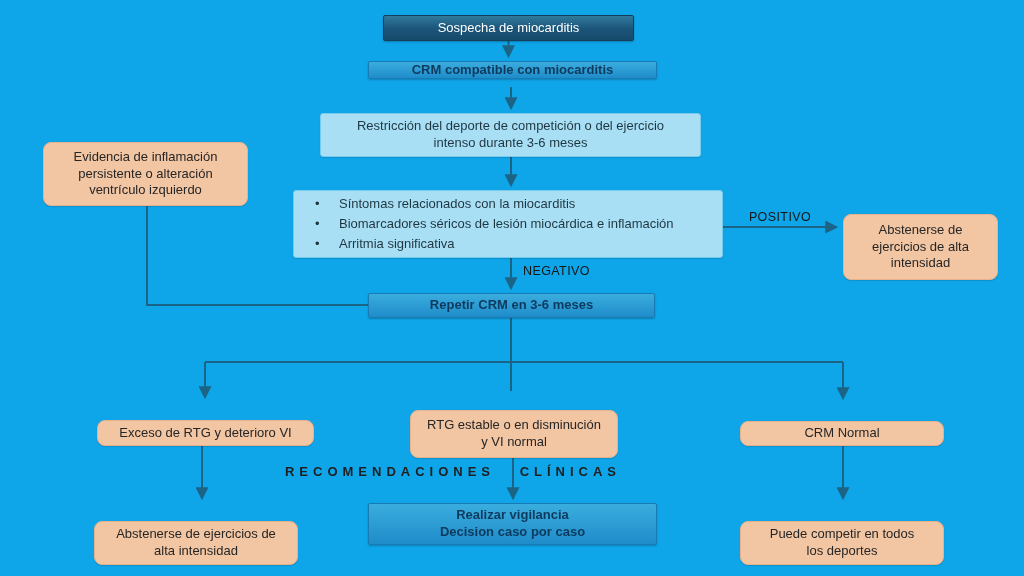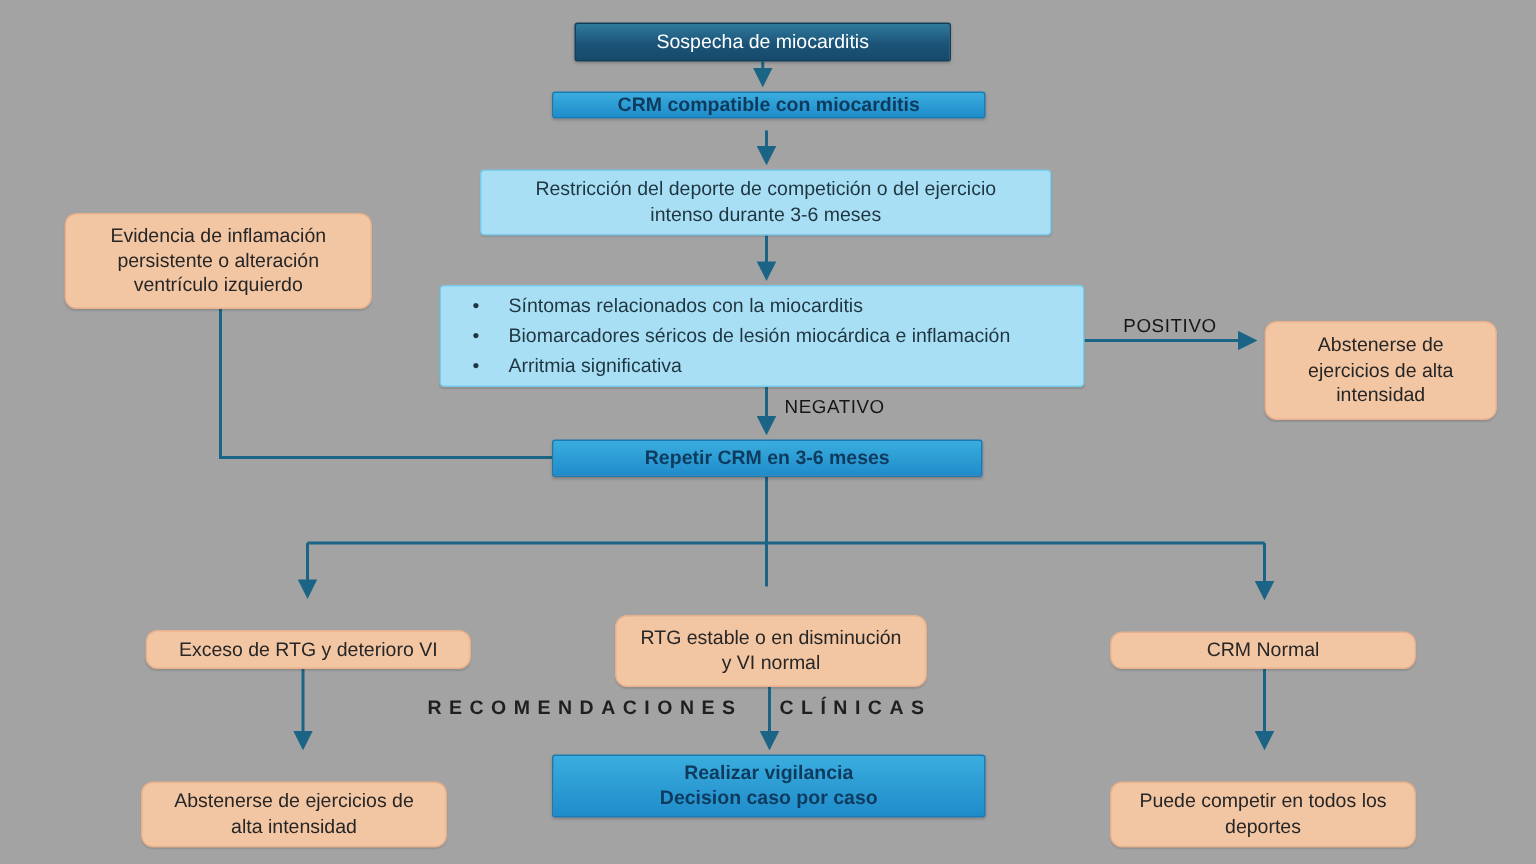--- a/index.html
+++ b/index.html
@@ -1,19 +1,19 @@
 <!DOCTYPE html>
 <html><head>
 <meta charset="utf-8">
 <style>
   html,body{margin:0;padding:0;background:#ffffff;}
   #stage{
     position:relative;
     width:1024px;height:576px;
-    background:#a3a3a3;
+    background:#0ea5e9;
     font-family:"Liberation Sans", sans-serif;
     overflow:hidden;
   }
   #connector-layer{
     position:absolute;left:0;top:0;width:1024px;height:576px;
     z-index:1;pointer-events:none;
   }
   .node{
     position:absolute;z-index:2;box-sizing:border-box;
     display:flex;flex-direction:column;align-items:center;justify-content:center;
@@ -47,21 +47,21 @@
   #node-restriccion   {left:320px;top:113px;width:381px;height:44px;padding:19px 14px;}
   #node-criterios     {left:293px;top:190px;width:430px;height:68px;align-items:stretch;padding:4px 9px;}
   #node-abstenerse-top{left:843px;top:196px;width:155px;height:66px;padding:2px 10px;}
   #node-repetir       {left:368px;top:293px;width:287px;height:25px;}
   #node-evidencia     {left:43px;top:124px;width:205px;height:64px;padding:2px 10px;}
   #node-exceso        {left:97px;top:402px;width:217px;height:26px;}
   #node-rtg-estable   {left:410px;top:392px;width:208px;height:48px;padding:2px 12px;}
   #node-crm-normal    {left:740px;top:403px;width:204px;height:25px;}
   #node-abstenerse-bot{left:94px;top:503px;width:204px;height:44px;padding:2px 10px;}
   #node-vigilancia    {left:368px;top:503px;width:289px;height:42px;}
-  #node-competir      {left:740px;top:503px;width:204px;height:44px;padding:2px 10px;align-items:center;}
+  #node-competir      {left:740px;top:503px;width:204px;height:44px;padding:2px 20px;align-items:center;}
 
   .bullet-list{list-style:none;margin:0;padding:0;text-align:left;}
   .bullet-list li{position:relative;padding-left:36px;line-height:1.55;}
   .bullet-list li::before{content:"\2022";position:absolute;left:12px;top:0;}
 
   .edge-label{
     position:absolute;z-index:2;color:#161616;font-size:12.5px;
     letter-spacing:.4px;
   }
   #label-positivo{left:732px;top:210px;width:96px;text-align:center;}

